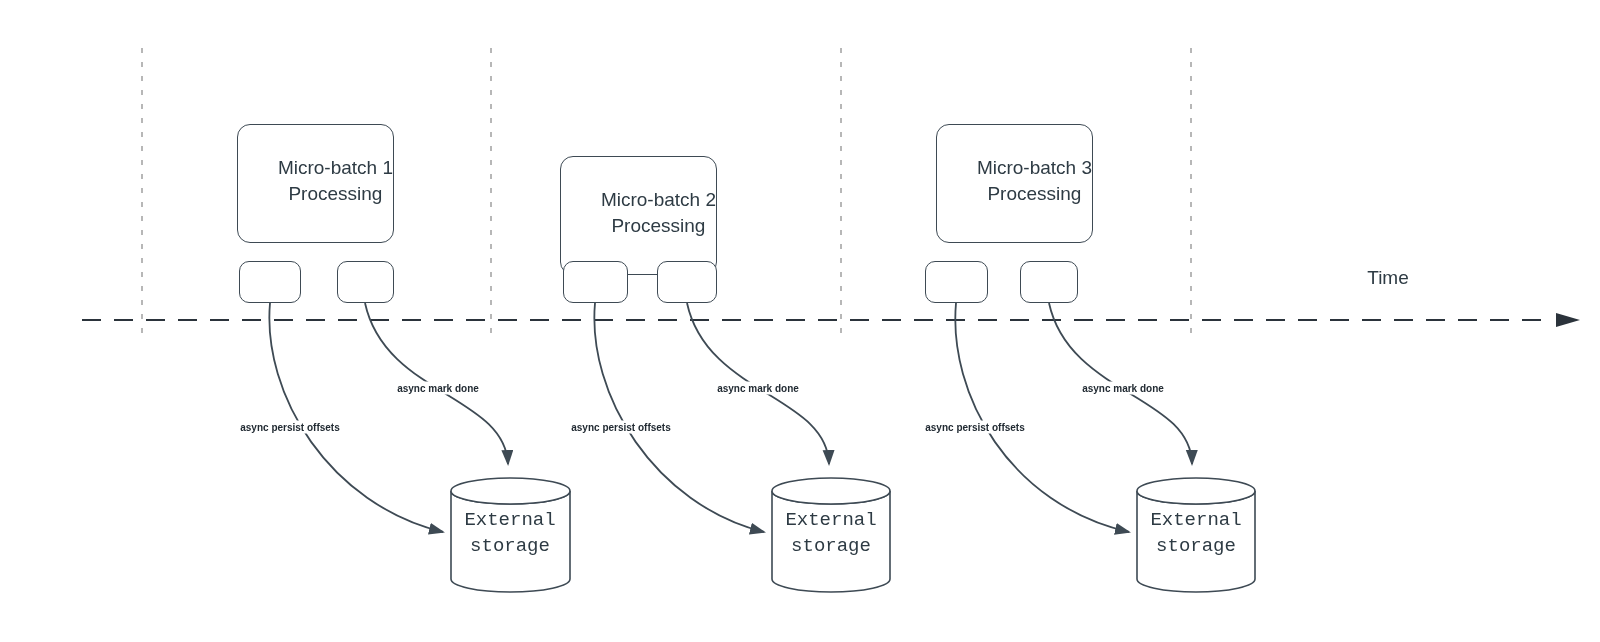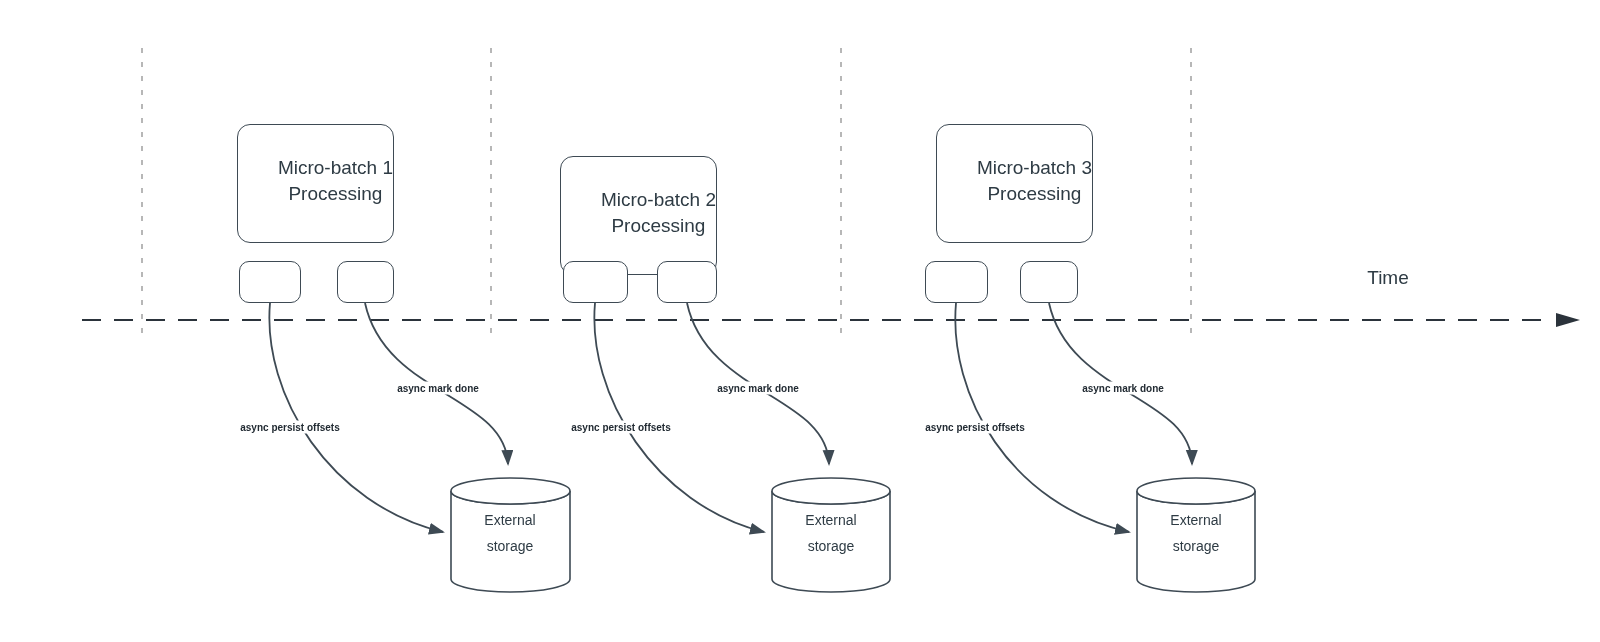--- a/index.html
+++ b/index.html
@@ -50,25 +50,26 @@
     font-size: 10px;
     font-weight: 700;
     color: #222b33;
     background: #ffffff;
     padding: 1px 3px;
     white-space: nowrap;
   }
   .cyl-label {
     position: absolute;
     transform: translate(-50%, -50%);
-    font-size: 14px;
+    font-size: 19px;
     line-height: 26px;
     text-align: center;
     white-space: pre-line;
     color: #2e3b44;
+    font-family: Liberation Mono, monospace;
   }
   .time-label {
     position: absolute;
     transform: translate(-50%, -50%);
     font-size: 19px;
     color: #2e3b44;
     margin-top: 7px;
   }
 </style>
 </head>

